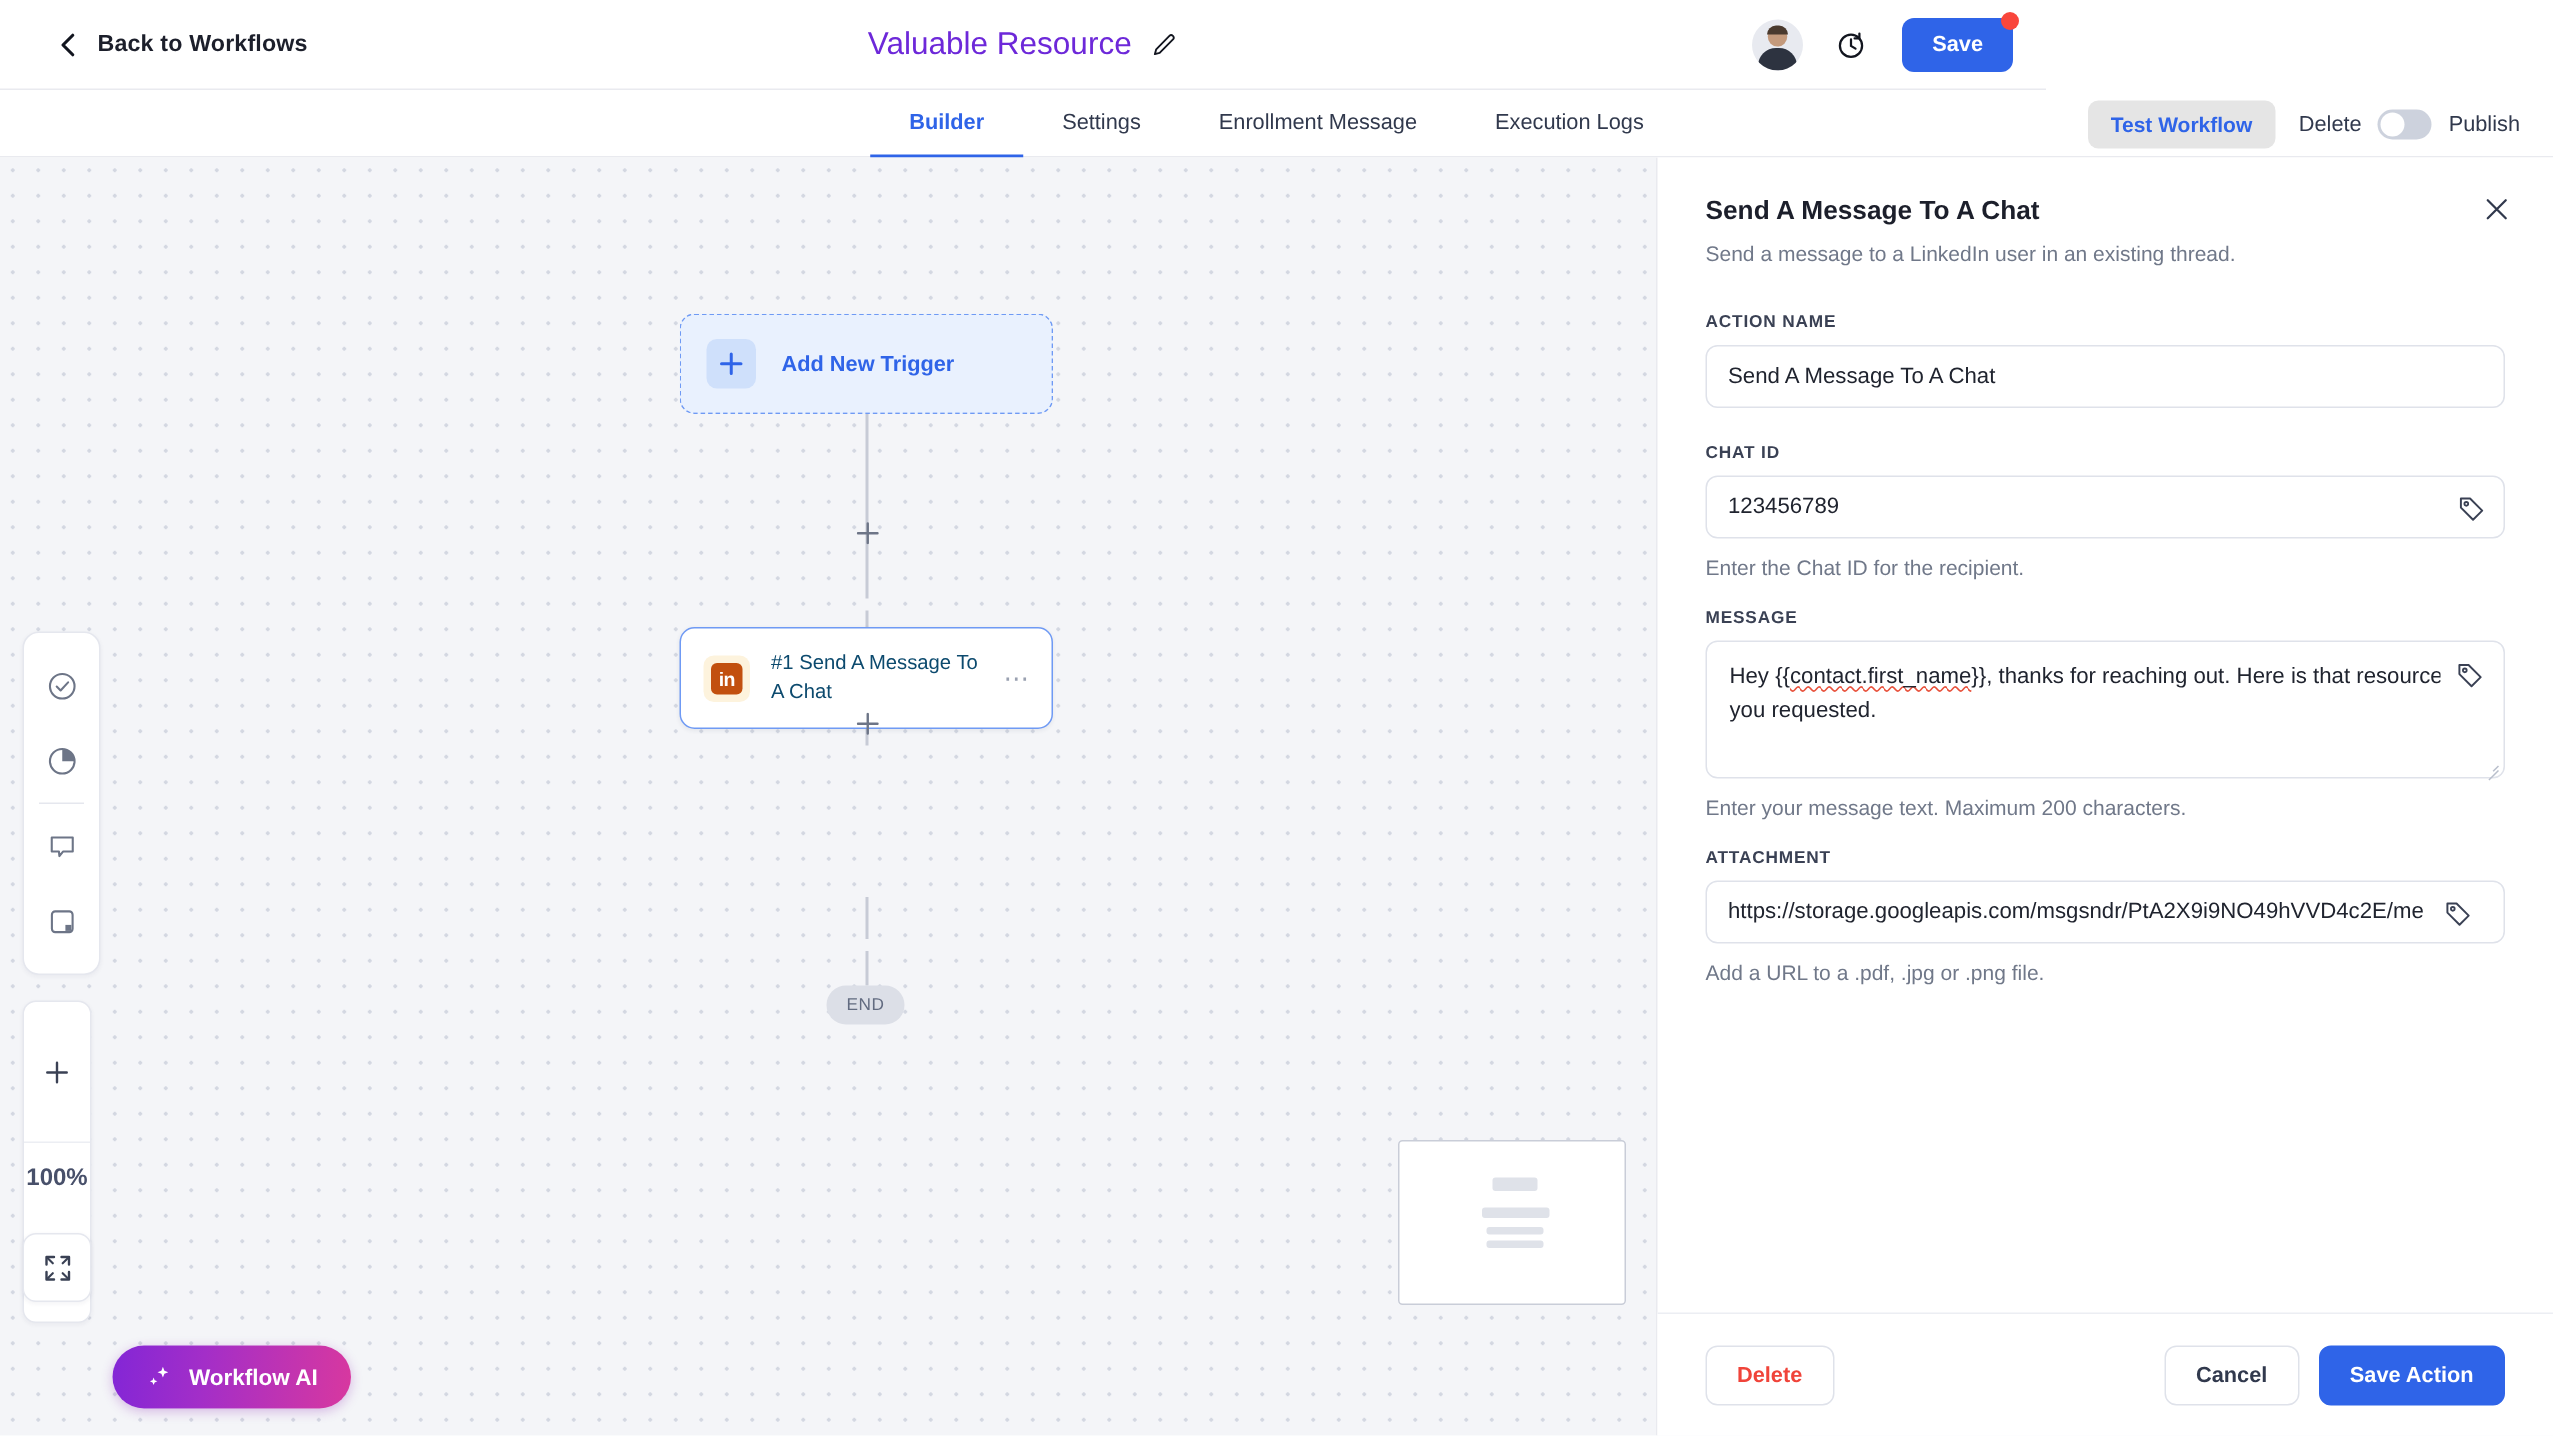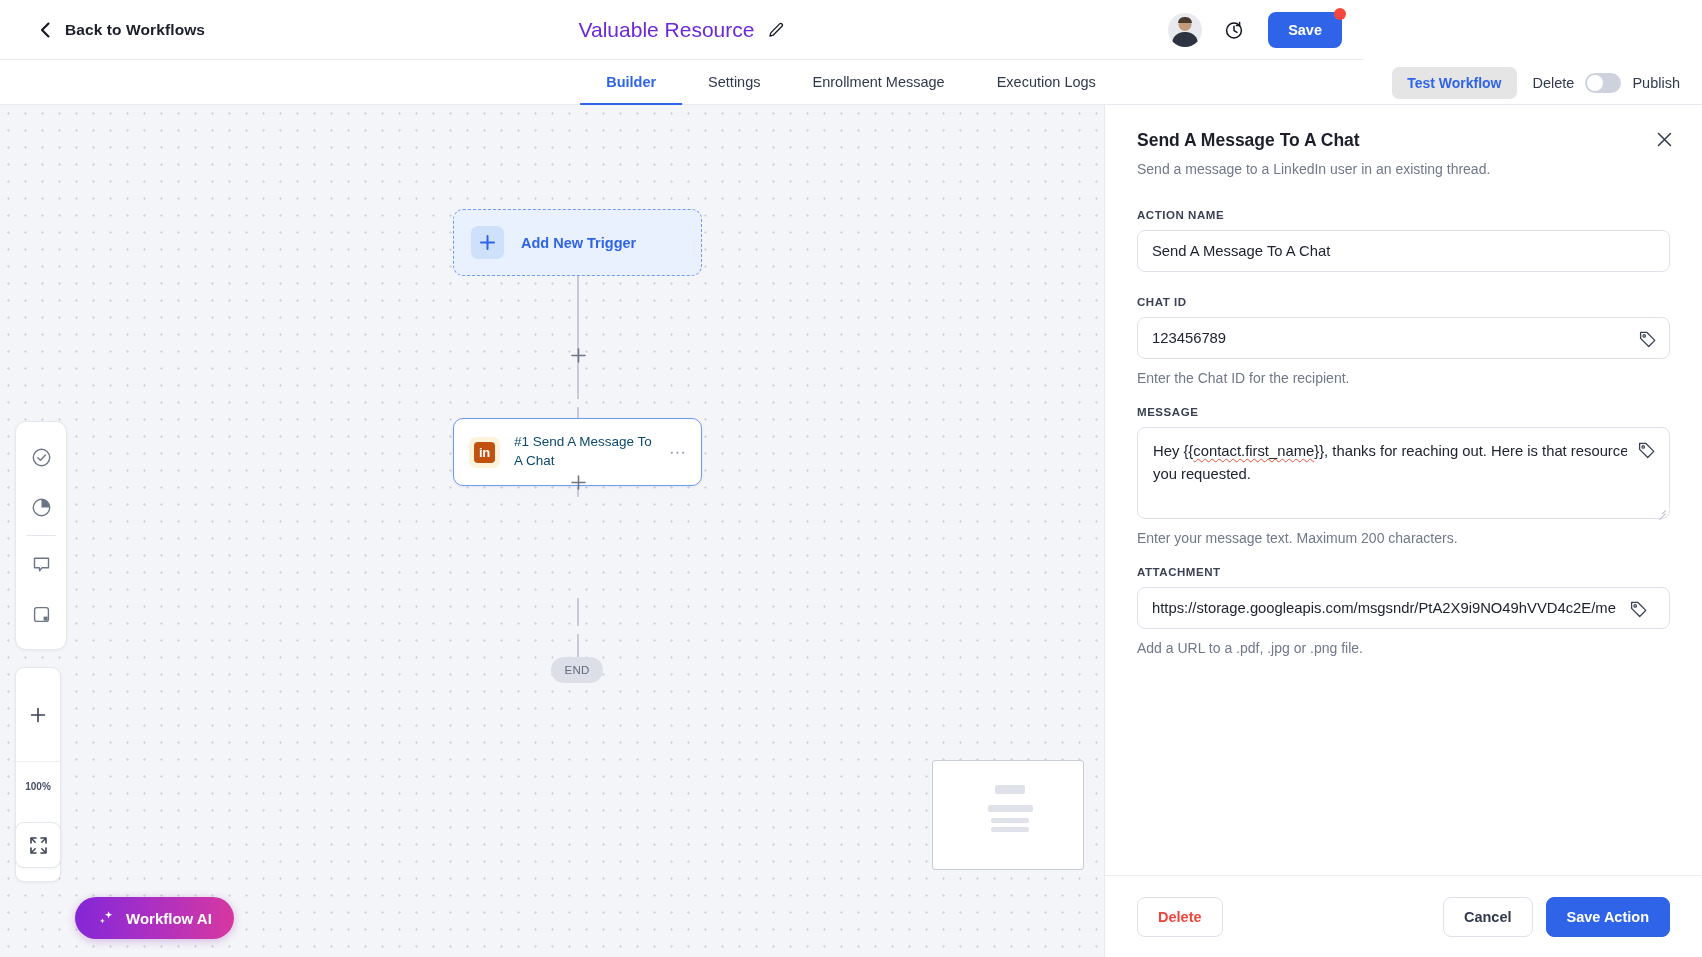--- a/index.html
+++ b/index.html
@@ -184,21 +184,21 @@
   .rail-sep { width: 30px; height: 1px; background: #e5e7ee; margin: 3px 0; }
 
   
   .zoom-ctl {
     position: absolute; left: 15px; top: 562px; width: 46px;
     background: #fff; border: 1px solid #e5e7ee; border-radius: 9px;
     box-shadow: 0 1px 3px rgba(30,40,70,.05); overflow: hidden;
   }
   .zoom-btn {
     height: 49px; display: flex; align-items: center; justify-content: center;
-    cursor: pointer; font-size: 10px; color: #48506a; font-weight: 600; margin-top: 22px;
+    cursor: pointer; font-size: 16px; color: #48506a; font-weight: 600; margin-top: 22px;
   }
   .zoom-btn + .zoom-btn { border-top: 1px solid #eceef3; }
   .zoom-btn svg { width: 16px; height: 16px; display: block; }
   .fit-btn {
     position: absolute; left: 15px; top: 717px; width: 46px; height: 46px;
     background: #fff; border: 1px solid #e5e7ee; border-radius: 9px;
     display: flex; align-items: center; justify-content: center; cursor: pointer;
     box-shadow: 0 1px 3px rgba(30,40,70,.05);
   }
   .fit-btn svg { width: 19px; height: 19px; display: block; }

